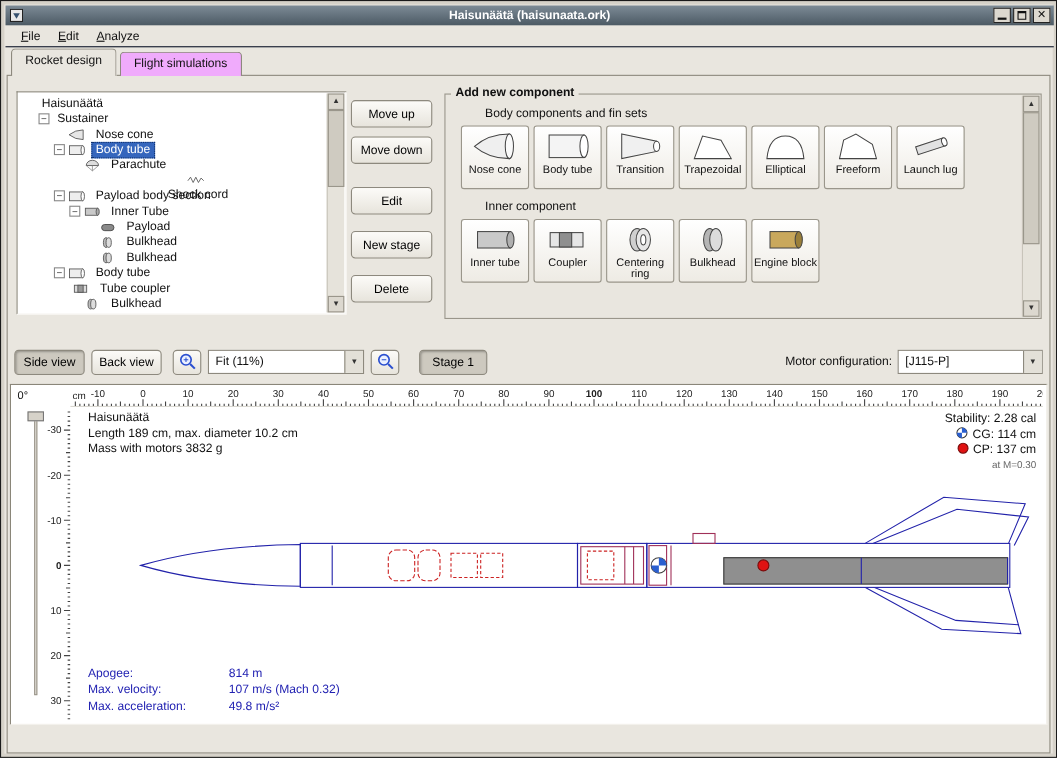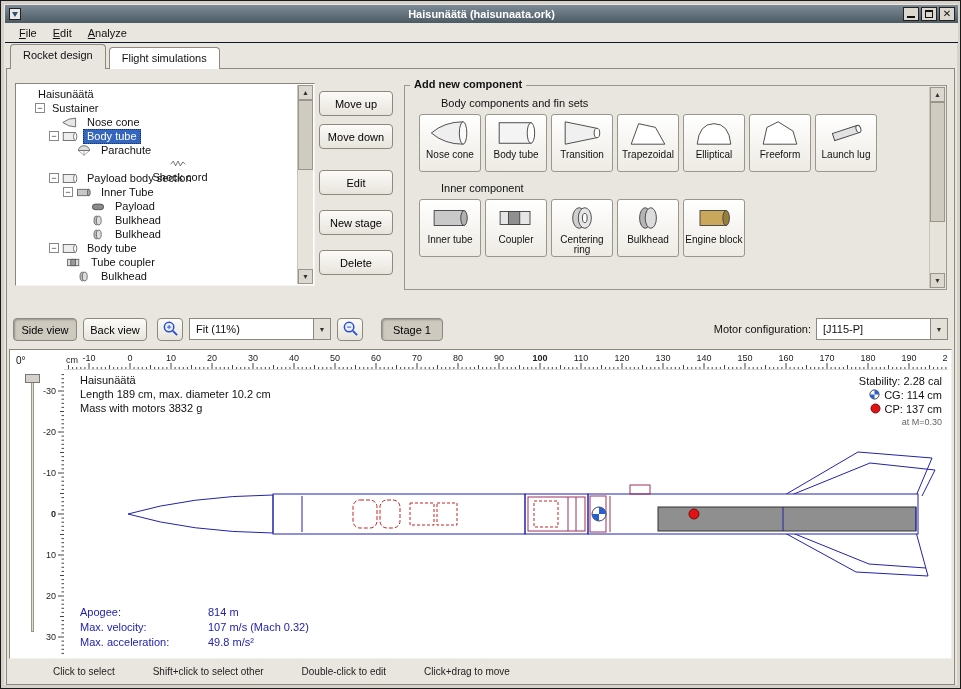--- a/index.html
+++ b/index.html
@@ -18,21 +18,21 @@
   .g-max{width:8px;height:8px;border:1px solid #111;border-top:2px solid #111;}
   .g-x{font-size:10px;font-weight:bold;line-height:1;color:#111;}
   
   .menubar{position:absolute;left:4px;top:22px;width:953px;height:20px;background:#e9e6df;
            display:flex;align-items:center;padding:0 6px;border-bottom:1px solid #0f172a;z-index:5;}
   .menu-item{display:inline-block;padding:2px 8px;}
   .menu-item::first-letter{text-decoration:underline;}
   
   .tabstrip{position:absolute;left:4px;top:42px;width:953px;height:26px;display:flex;align-items:flex-end;padding-left:5px;z-index:3;}
   .tab{height:22px;padding:4px 12px 0;border:1px solid #8d897e;border-bottom:none;border-radius:4px 4px 0 0;
-       background:#ffffff;margin-right:3px;position:relative;}
+       background:#f0abfc;margin-right:3px;position:relative;}
   .tab.active{background:#e9e6df;height:25px;z-index:4;box-shadow:0 2px 0 #e9e6df;}
   .tabpanel-border{position:absolute;left:5px;top:67px;width:949px;height:617px;border:1px solid #8d897e;background:#e9e6df;z-index:1;}
   
   .tree-panel{position:absolute;left:14px;top:82px;width:300px;height:203px;background:#fff;z-index:2;
               border:1px solid;border-color:#8a8679 #f6f4ef #f6f4ef #8a8679;}
   .tree{position:absolute;top:1px;left:1px;right:17px;bottom:1px;overflow:hidden;padding-top:2px;}
   .tree-row{display:flex;align-items:center;height:14px;white-space:nowrap;}
   .expander{width:10px;height:10px;border:1px solid #888;background:#fff;font-size:9px;line-height:8px;text-align:center;margin-right:3px;flex:none;color:#333;}
   .expander-space{width:13px;flex:none;}
   .tree-icon{width:18px;height:13px;flex:none;margin-right:3px;display:flex;align-items:center;}
@@ -799,19 +799,13 @@
       </div>
 
       <div class="results" id="results">
           <div class="res-row"><span class="res-label">Apogee:</span><span class="res-value">814 m</span></div>
           <div class="res-row"><span class="res-label">Max. velocity:</span><span class="res-value">107 m/s  (Mach 0.32)</span></div>
           <div class="res-row"><span class="res-label">Max. acceleration:</span><span class="res-value">49.8 m/s²</span></div>
         </div>
     </div>
   </div>
 
-  <div class="hints" id="hints">
-      <span class="hint">Click to select</span>
-      <span class="hint">Shift+click to select other</span>
-      <span class="hint">Double-click to edit</span>
-      <span class="hint">Click+drag to move</span>
-    </div>
 </div>
 
 </body></html>

